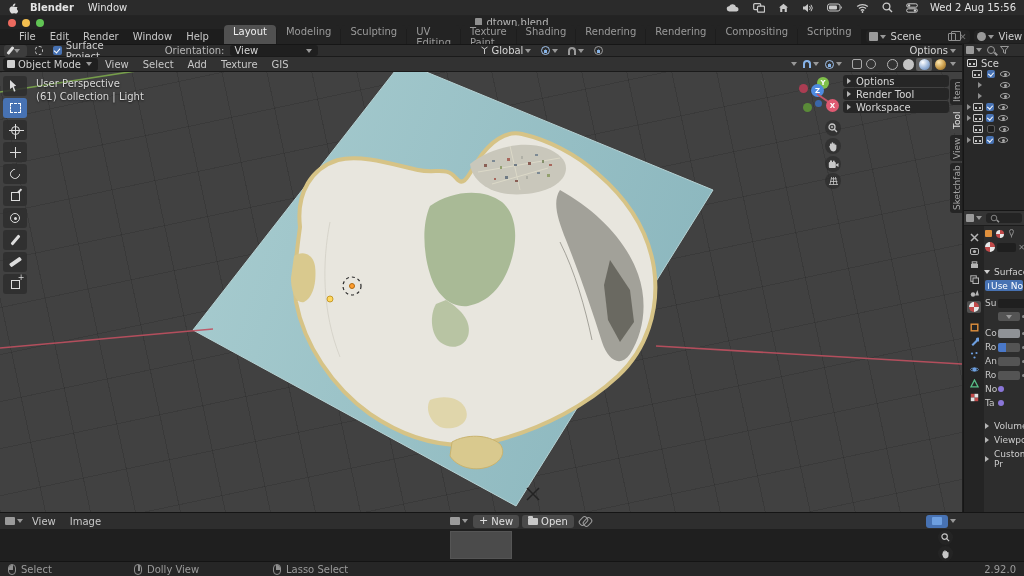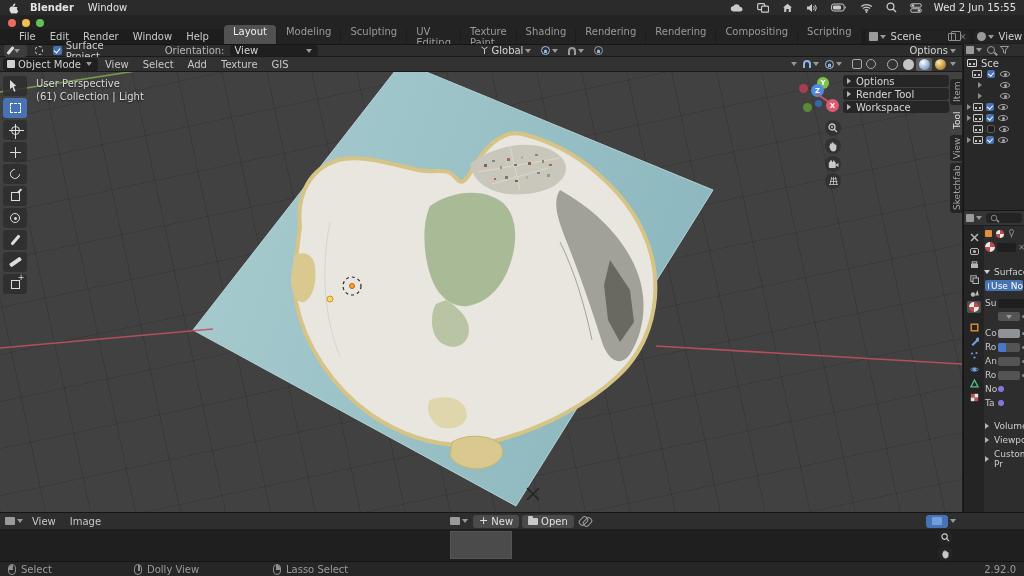--- a/index.html
+++ b/index.html
@@ -219,27 +219,30 @@
         </svg>
       </span>
     <span class="mac-ico">
         <svg width="12" height="10" viewBox="0 0 12 10">
           <rect x="0.6" y="0.8" width="10.8" height="3.4" rx="1.7" fill="none" stroke="#c9c9c9" stroke-width="1"></rect>
           <circle cx="3" cy="2.5" r="1.2" fill="#c9c9c9"></circle>
           <rect x="0.6" y="5.8" width="10.8" height="3.4" rx="1.7" fill="none" stroke="#c9c9c9" stroke-width="1"></rect>
           <circle cx="9" cy="7.5" r="1.2" fill="#c9c9c9"></circle>
         </svg>
       </span>
-    <span id="mac-clock">Wed 2 Jun 15:55</span>
+    <span id="mac-clock">Wed 2 Aug 15:56</span>
   </div>
 
   <div id="titlebar" class="abs">
     <span class="tl" style="left:8px;background:#ec6a5e"></span>
     <span class="tl" style="left:22px;background:#f4bf4f"></span>
     <span class="tl" style="left:36px;background:#61c454"></span>
+    <div id="title-center">
+      <span class="doc-ico"></span><span>dtown.blend</span>
+    </div>
   </div>
 
   <div id="topbar" class="abs">
     <span class="blogo"></span>
     <span class="menu-item">File</span>
     <span class="menu-item">Edit</span>
     <span class="menu-item">Render</span>
     <span class="menu-item">Window</span>
     <span class="menu-item">Help</span>
     <div class="wstabs">

